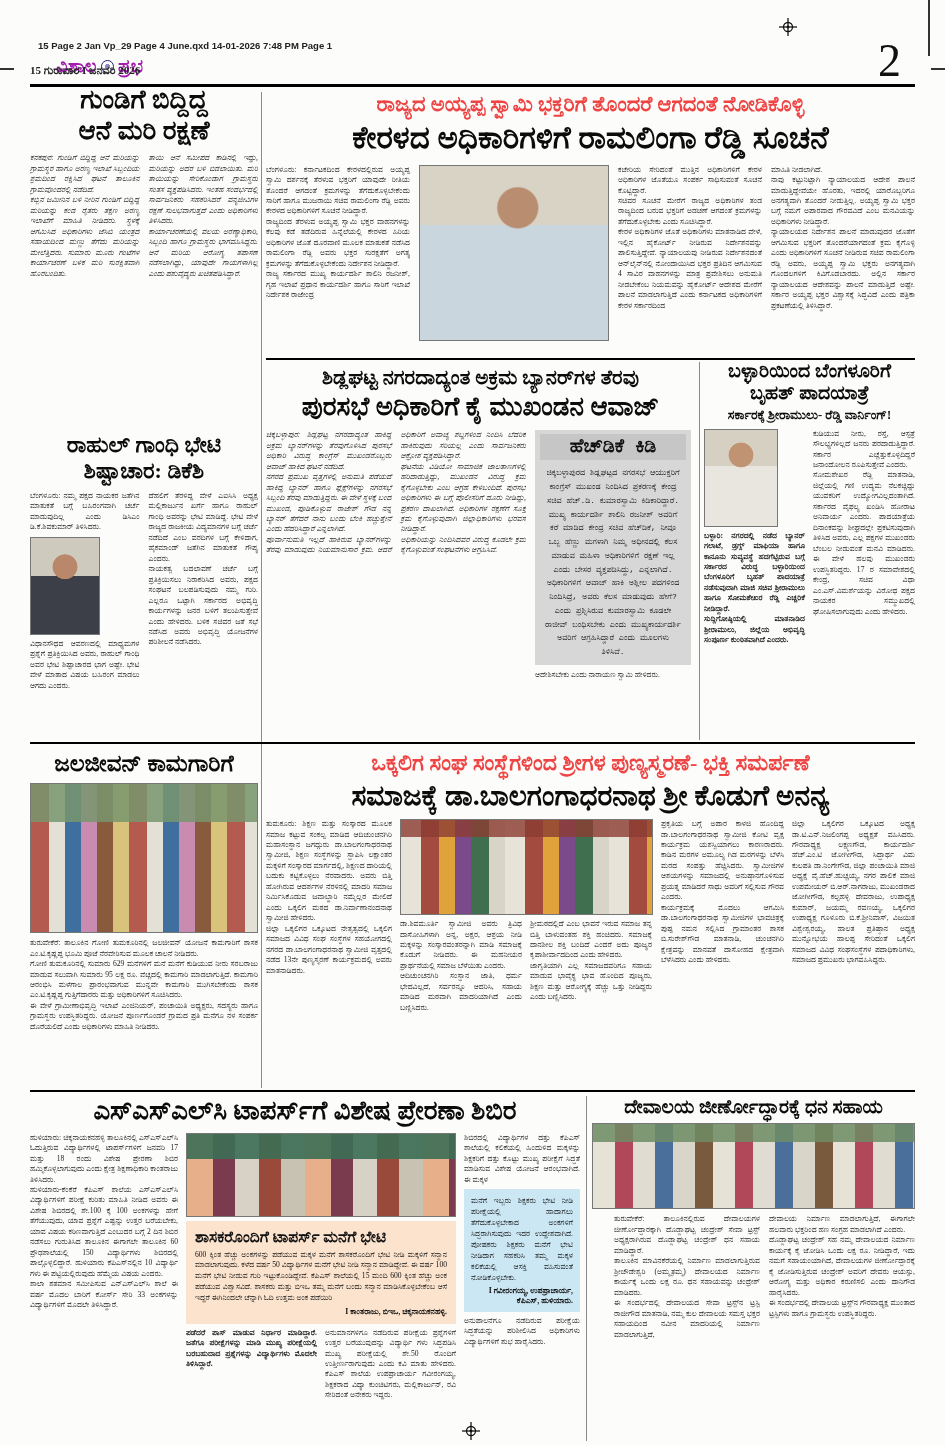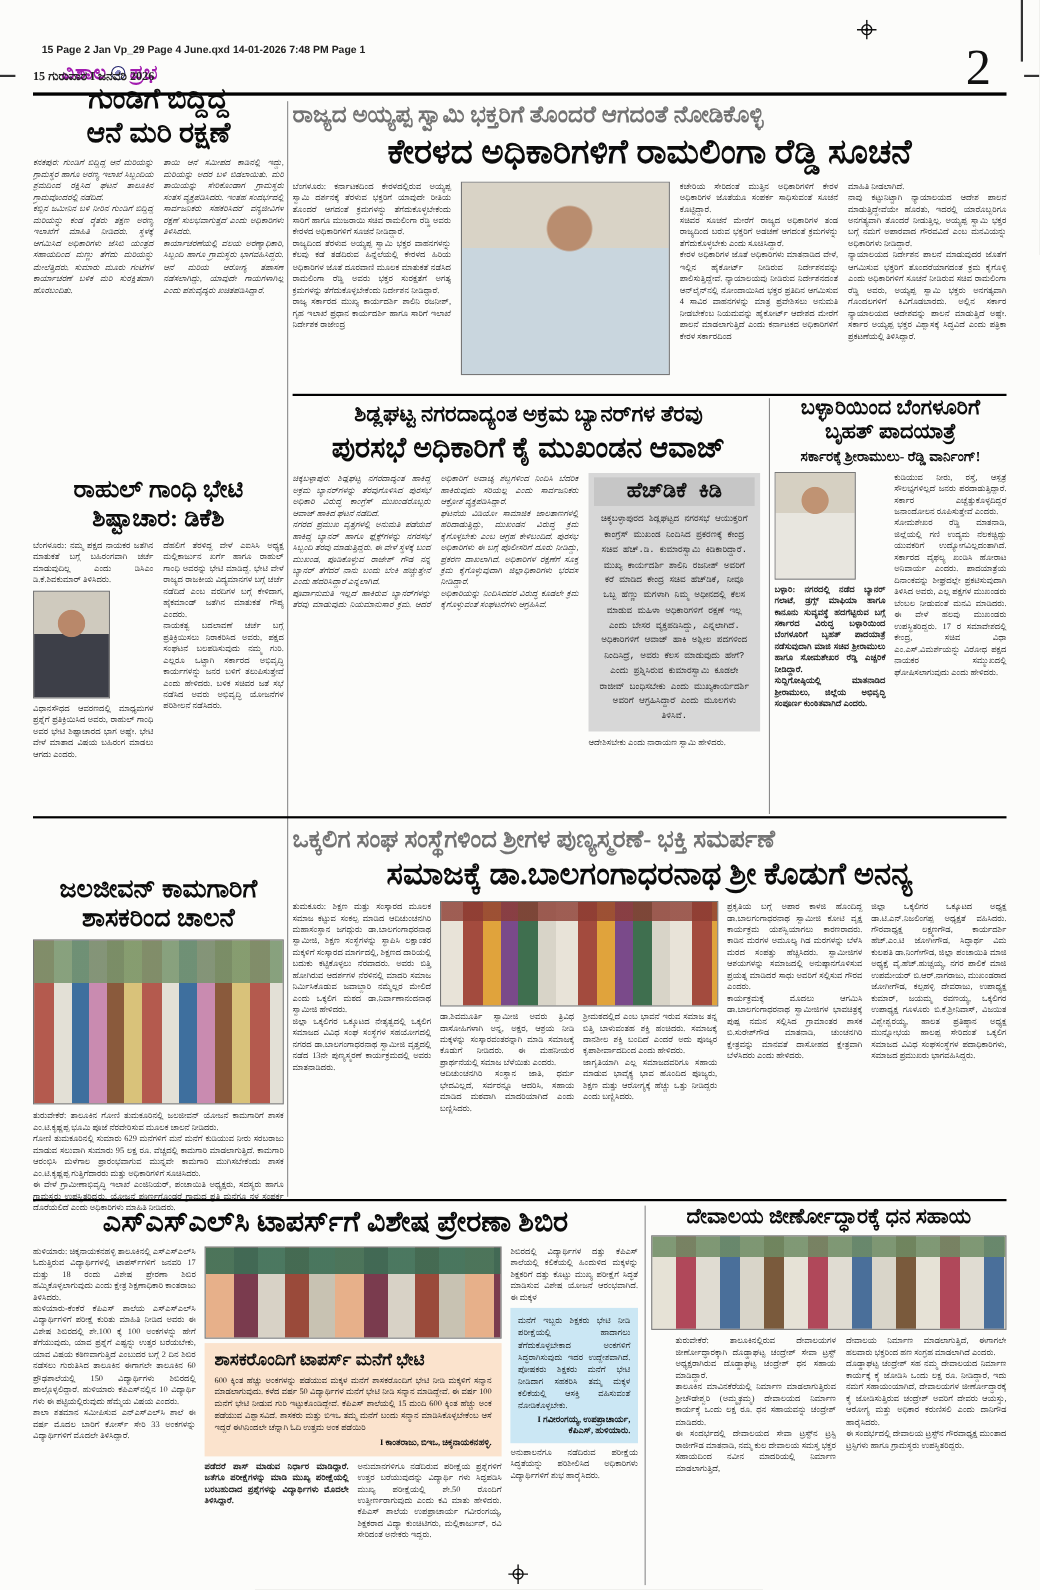--- a/index.html
+++ b/index.html
@@ -31,21 +31,21 @@
       repeating-linear-gradient(90deg,#b45a4e 0 18px,#e3e0d6 18px 34px,#3e6f9e 34px 50px,#c98bb0 50px 66px,#8a5a3c 66px 82px,#d9c27a 82px 98px);}
   .ph-crowd2{background:
       linear-gradient(180deg, rgba(140,60,50,.8) 0 18%, rgba(0,0,0,0) 18%),
       repeating-linear-gradient(90deg,#e8e3d8 0 20px,#a34b3e 20px 38px,#e0a33c 38px 54px,#7a4a8a 54px 70px,#3f6f4f 70px 88px,#d8d4c8 88px 104px);}
   .ph-class{background:
       linear-gradient(180deg, rgba(60,110,85,.9) 0 30%, rgba(0,0,0,0) 30%),
       repeating-linear-gradient(90deg,#e7b08a 0 26px,#7a3b4e 26px 48px,#d8d2c6 48px 72px,#9a4a3a 72px 94px,#c8c2b2 94px 118px);}
   .ph-temple{background:
       linear-gradient(180deg, rgba(110,140,100,.85) 0 22%, rgba(0,0,0,0) 22%),
       repeating-linear-gradient(90deg,#e6e2d6 0 22px,#b0485a 22px 40px,#e0dcd2 40px 62px,#4a6f9a 62px 80px,#d9d5c9 80px 102px,#7a5a3c 102px 120px);}
-  .kicker{font-weight:bold;color:#737373;}
+  .kicker{font-weight:bold;text-align:center;color:#ef4444;}
   .grayBox{background:#d7d7d7;box-sizing:border-box;padding:6px 9px;font-family:Liberation Mono, monospace;}
   .grayBox .bx-title{font-size:19px;font-weight:bold;text-align:center;background:#c6c6c6;padding:2px 0;margin:-2px -4px 6px;}
   .grayBox .bx-body{font-size:8px;line-height:1.72;text-align:center;white-space:pre-line;}
   .peachBox{background:#fbe3cd;box-sizing:border-box;padding:7px 9px;}
   .peachBox .bx-title{font-size:15.5px;font-weight:bold;margin-bottom:4px;}
   .peachBox .bx-body{font-size:7.6px;line-height:1.42;text-align:justify;white-space:pre-line;}
   .blueBox{background:#cbe7f4;box-sizing:border-box;padding:6px 7px;}
   .blueBox .bx-body{font-size:7.6px;line-height:1.45;text-align:justify;white-space:pre-line;}
   .attr{font-size:7.8px;font-weight:bold;text-align:right;margin-top:3px;white-space:pre-line;}
   .flexrow{display:flex;}
@@ -77,21 +77,21 @@
     <span>ವಿಶಾಲ</span>
     <span class="brand-logo"></span>
     <span>ಪ್ರಭ</span>
   </div>
   <div class="abs dateline" style="left:30px;top:64px;width:885px;text-align:left;">15 ಗುರುವಾರ I ಜನವರಿ 2026</div>
   <div class="abs pageno" style="left:878px;top:38px;">2</div>
   <div class="abs rule" style="left:30px;top:84px;width:885px;height:2.5px;"></div>
 
   <div class="abs divider" style="left:261px;top:92px;width:1px;height:996px;"></div>
 
-  <div class="abs" style="left:30px;top:75px;width:228px;height:334px;">
+  <div class="abs" style="left:30px;top:85px;width:228px;height:334px;">
     <div class="hl" style="font-size:26px;">
       <div>ಗುಂಡಿಗೆ ಬಿದ್ದಿದ್ದ</div>
       <div>ಆನೆ ಮರಿ ರಕ್ಷಣೆ</div>
     </div>
     <div class="body cols2" style="margin-top:7px;height:254px;overflow:hidden;">ಕನಕಪುರ: ಗುಂಡಿಗೆ ಬಿದ್ದಿದ್ದ ಆನೆ ಮರಿಯನ್ನು ಗ್ರಾಮಸ್ಥರ ಹಾಗೂ ಅರಣ್ಯ ಇಲಾಖೆ ಸಿಬ್ಬಂದಿಯ ಶ್ರಮದಿಂದ ರಕ್ಷಿಸಿದ ಘಟನೆ ತಾಲೂಕಿನ ಗ್ರಾಮವೊಂದರಲ್ಲಿ ನಡೆದಿದೆ.
 ಕಬ್ಬಿನ ಜಮೀನಿನ ಬಳಿ ನೀರಿನ ಗುಂಡಿಗೆ ಬಿದ್ದಿದ್ದ ಮರಿಯನ್ನು ಕಂಡ ರೈತರು ತಕ್ಷಣ ಅರಣ್ಯ ಇಲಾಖೆಗೆ ಮಾಹಿತಿ ನೀಡಿದರು. ಸ್ಥಳಕ್ಕೆ ಆಗಮಿಸಿದ ಅಧಿಕಾರಿಗಳು ಜೆಸಿಬಿ ಯಂತ್ರದ ಸಹಾಯದಿಂದ ಮಣ್ಣು ತೆಗೆದು ಮರಿಯನ್ನು ಮೇಲೆತ್ತಿದರು. ಸುಮಾರು ಮೂರು ಗಂಟೆಗಳ ಕಾರ್ಯಾಚರಣೆ ಬಳಿಕ ಮರಿ ಸುರಕ್ಷಿತವಾಗಿ ಹೊರಬಂದಿತು.
 ತಾಯಿ ಆನೆ ಸಮೀಪದ ಕಾಡಿನಲ್ಲಿ ಇದ್ದು, ಮರಿಯನ್ನು ಅದರ ಬಳಿ ಬಿಡಲಾಯಿತು. ಮರಿ ತಾಯಿಯನ್ನು ಸೇರಿಕೊಂಡಾಗ ಗ್ರಾಮಸ್ಥರು ಸಂತಸ ವ್ಯಕ್ತಪಡಿಸಿದರು. ಇಂತಹ ಸಂದರ್ಭದಲ್ಲಿ ಸಾರ್ವಜನಿಕರು ಸಹಕರಿಸಿದರೆ ವನ್ಯಜೀವಿಗಳ ರಕ್ಷಣೆ ಸುಲಭವಾಗುತ್ತದೆ ಎಂದು ಅಧಿಕಾರಿಗಳು ತಿಳಿಸಿದರು.
 ಕಾರ್ಯಾಚರಣೆಯಲ್ಲಿ ವಲಯ ಅರಣ್ಯಾಧಿಕಾರಿ, ಸಿಬ್ಬಂದಿ ಹಾಗೂ ಗ್ರಾಮಸ್ಥರು ಭಾಗವಹಿಸಿದ್ದರು. ಆನೆ ಮರಿಯ ಆರೋಗ್ಯ ತಪಾಸಣೆ ನಡೆಸಲಾಗಿದ್ದು, ಯಾವುದೇ ಗಾಯಗಳಾಗಿಲ್ಲ ಎಂದು ಪಶುವೈದ್ಯರು ಖಚಿತಪಡಿಸಿದ್ದಾರೆ.</div>
   </div>
 
@@ -162,24 +162,23 @@
         <div class="body">ಬಳ್ಳಾರಿ: ನಗರದಲ್ಲಿ ನಡೆದ ಬ್ಯಾನರ್ ಗಲಾಟೆ, ಡ್ರಗ್ಸ್ ಮಾಫಿಯಾ ಹಾಗೂ ಕಾನೂನು ಸುವ್ಯವಸ್ಥೆ ಹದಗೆಟ್ಟಿರುವ ಬಗ್ಗೆ ಸರ್ಕಾರದ ವಿರುದ್ಧ ಬಳ್ಳಾರಿಯಿಂದ ಬೆಂಗಳೂರಿಗೆ ಬೃಹತ್ ಪಾದಯಾತ್ರೆ ನಡೆಸುವುದಾಗಿ ಮಾಜಿ ಸಚಿವ ಶ್ರೀರಾಮುಲು ಹಾಗೂ ಸೋಮಶೇಖರ ರೆಡ್ಡಿ ಎಚ್ಚರಿಕೆ ನೀಡಿದ್ದಾರೆ.
 ಸುದ್ದಿಗೋಷ್ಠಿಯಲ್ಲಿ ಮಾತನಾಡಿದ ಶ್ರೀರಾಮುಲು, ಜಿಲ್ಲೆಯ ಅಭಿವೃದ್ಧಿ ಸಂಪೂರ್ಣ ಕುಂಠಿತವಾಗಿದೆ ಎಂದರು.</div>
       </div>
       <div class="body" style="width:102px;">ಕುಡಿಯುವ ನೀರು, ರಸ್ತೆ, ಆಸ್ಪತ್ರೆ ಸೌಲಭ್ಯಗಳಿಲ್ಲದೆ ಜನರು ಪರದಾಡುತ್ತಿದ್ದಾರೆ. ಸರ್ಕಾರ ಎಚ್ಚೆತ್ತುಕೊಳ್ಳದಿದ್ದರೆ ಜನಾಂದೋಲನ ರೂಪಿಸುತ್ತೇವೆ ಎಂದರು.
 ಸೋಮಶೇಖರ ರೆಡ್ಡಿ ಮಾತನಾಡಿ, ಜಿಲ್ಲೆಯಲ್ಲಿ ಗಣಿ ಉದ್ಯಮ ನೆಲಕಚ್ಚಿದ್ದು ಯುವಕರಿಗೆ ಉದ್ಯೋಗವಿಲ್ಲದಂತಾಗಿದೆ. ಸರ್ಕಾರದ ವೈಫಲ್ಯ ಖಂಡಿಸಿ ಹೋರಾಟ ಅನಿವಾರ್ಯ ಎಂದರು. ಪಾದಯಾತ್ರೆಯ ದಿನಾಂಕವನ್ನು ಶೀಘ್ರದಲ್ಲೇ ಪ್ರಕಟಿಸುವುದಾಗಿ ತಿಳಿಸಿದ ಅವರು, ಎಲ್ಲ ಪಕ್ಷಗಳ ಮುಖಂಡರು ಬೆಂಬಲ ನೀಡುವಂತೆ ಮನವಿ ಮಾಡಿದರು. ಈ ವೇಳೆ ಹಲವು ಮುಖಂಡರು ಉಪಸ್ಥಿತರಿದ್ದರು. 17 ರ ಸಮಾವೇಶದಲ್ಲಿ ಕೇಂದ್ರ, ಸಚಿವ ವಿಧಾ ಎಂ.ಎಸ್.ವಿಮರ್ಶೆಯನ್ನು ವಿರೋಧ ಪಕ್ಷದ ನಾಯಕರ ಸಮ್ಮುಖದಲ್ಲಿ ಘೋಷಿಸಲಾಗುವುದು ಎಂದು ಹೇಳಿದರು.</div>
     </div>
   </div>
 
   <div class="abs rule" style="left:30px;top:742px;width:885px;height:1.5px;"></div>
 
-  <div class="abs" style="left:30px;top:794px;width:228px;height:336px;">
+  <div class="abs" style="left:30px;top:750px;width:228px;height:336px;">
     <div class="hl" style="font-size:23px;">
       <div>ಜಲಜೀವನ್ ಕಾಮಗಾರಿಗೆ</div>
-      <div>ಶಾಸಕರಿಂದ ಚಾಲನೆ</div>
     </div>
     <div class="ph ph-crowd1" style="width:228px;height:150px;margin-top:6px;"></div>
     <div class="body" style="margin-top:5px;height:118px;overflow:hidden;">ತುರುವೇಕೆರೆ: ತಾಲೂಕಿನ ಗೋಣಿ ತುಮಕೂರಿನಲ್ಲಿ ಜಲಜೀವನ್ ಯೋಜನೆ ಕಾಮಗಾರಿಗೆ ಶಾಸಕ ಎಂ.ಟಿ.ಕೃಷ್ಣಪ್ಪ ಭೂಮಿ ಪೂಜೆ ನೆರವೇರಿಸುವ ಮೂಲಕ ಚಾಲನೆ ನೀಡಿದರು.
 ಗೋಣಿ ತುಮಕೂರಿನಲ್ಲಿ ಸುಮಾರು 629 ಮನೆಗಳಿಗೆ ಮನೆ ಮನೆಗೆ ಕುಡಿಯುವ ನೀರು ಸರಬರಾಜು ಮಾಡುವ ಸಲುವಾಗಿ ಸುಮಾರು 95 ಲಕ್ಷ ರೂ. ವೆಚ್ಚದಲ್ಲಿ ಕಾಮಗಾರಿ ಮಾಡಲಾಗುತ್ತಿದೆ. ಕಾಮಗಾರಿ ಆರಂಭಿಸಿ ಮಳೆಗಾಲ ಪ್ರಾರಂಭವಾಗುವ ಮುನ್ನವೇ ಕಾಮಗಾರಿ ಮುಗಿಸಬೇಕೆಂದು ಶಾಸಕ ಎಂ.ಟಿ.ಕೃಷ್ಣಪ್ಪ ಗುತ್ತಿಗೆದಾರರು ಮತ್ತು ಅಧಿಕಾರಿಗಳಿಗೆ ಸೂಚಿಸಿದರು.
 ಈ ವೇಳೆ ಗ್ರಾಮೀಣಾಭಿವೃದ್ಧಿ ಇಲಾಖೆ ಎಂಜಿನಿಯರ್, ಪಂಚಾಯಿತಿ ಅಧ್ಯಕ್ಷರು, ಸದಸ್ಯರು ಹಾಗೂ ಗ್ರಾಮಸ್ಥರು ಉಪಸ್ಥಿತರಿದ್ದರು. ಯೋಜನೆ ಪೂರ್ಣಗೊಂಡರೆ ಗ್ರಾಮದ ಪ್ರತಿ ಮನೆಗೂ ನಳ ಸಂಪರ್ಕ ದೊರೆಯಲಿದೆ ಎಂದು ಅಧಿಕಾರಿಗಳು ಮಾಹಿತಿ ನೀಡಿದರು.</div>
   </div>
 
   <div class="abs" style="left:266px;top:750px;width:649px;height:336px;">
     <div class="kicker" style="font-size:22px;">ಒಕ್ಕಲಿಗ ಸಂಘ ಸಂಸ್ಥೆಗಳಿಂದ ಶ್ರೀಗಳ ಪುಣ್ಯಸ್ಮರಣೆ- ಭಕ್ತಿ ಸಮರ್ಪಣೆ</div>
     <div class="hl" style="font-size:28px;margin-top:3px;">ಸಮಾಜಕ್ಕೆ ಡಾ.ಬಾಲಗಂಗಾಧರನಾಥ ಶ್ರೀ ಕೊಡುಗೆ ಅನನ್ಯ</div>

